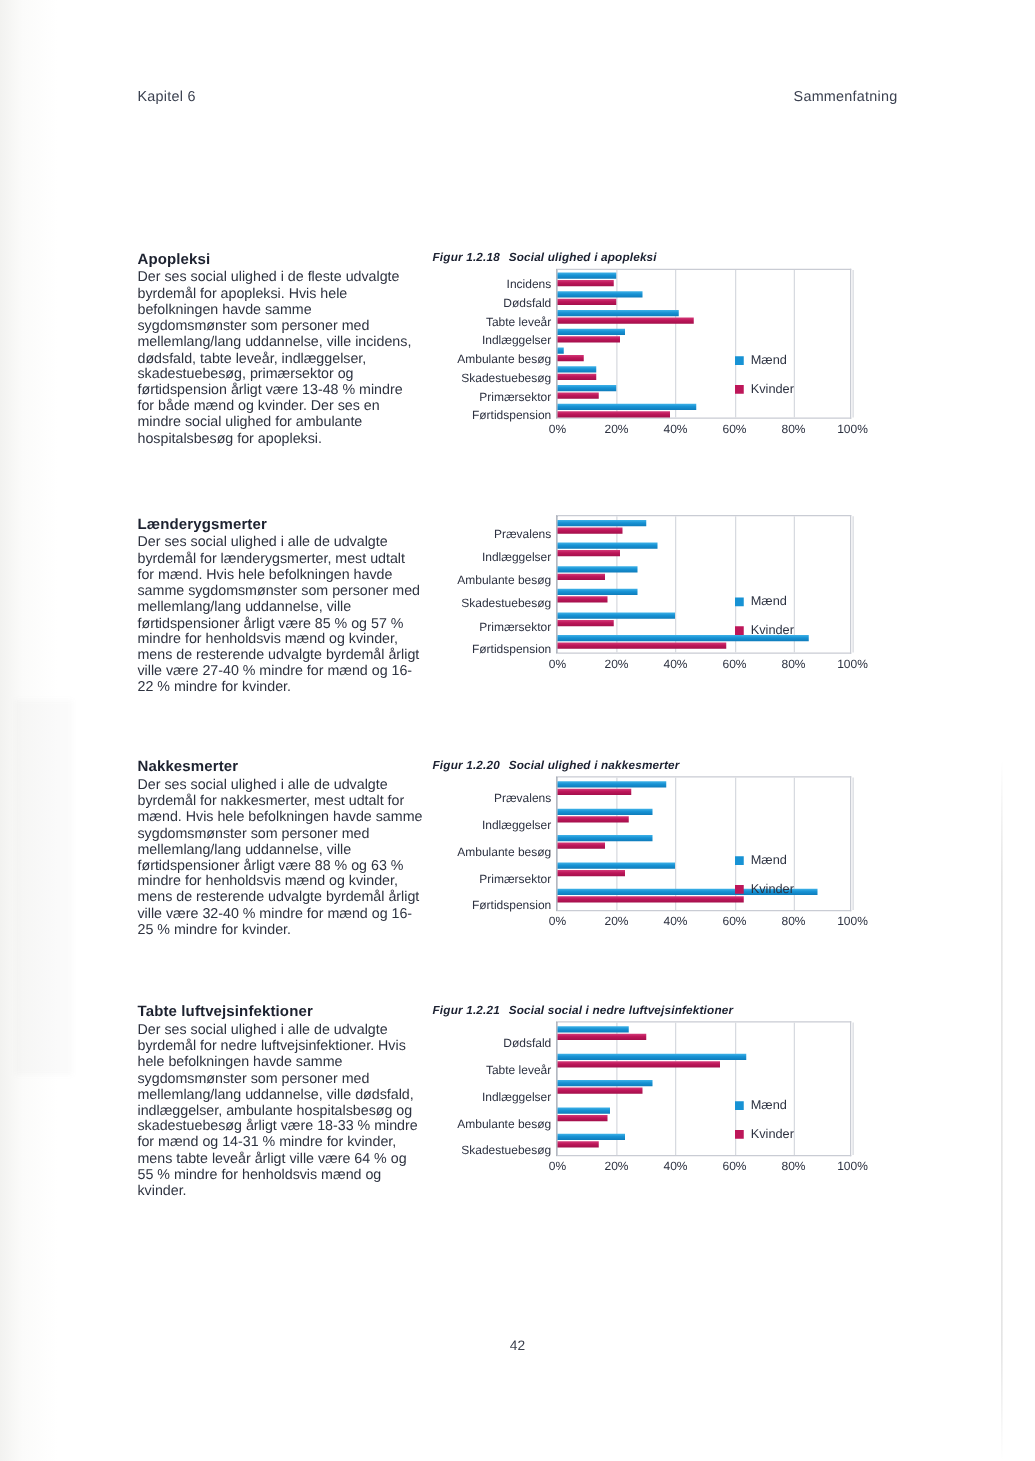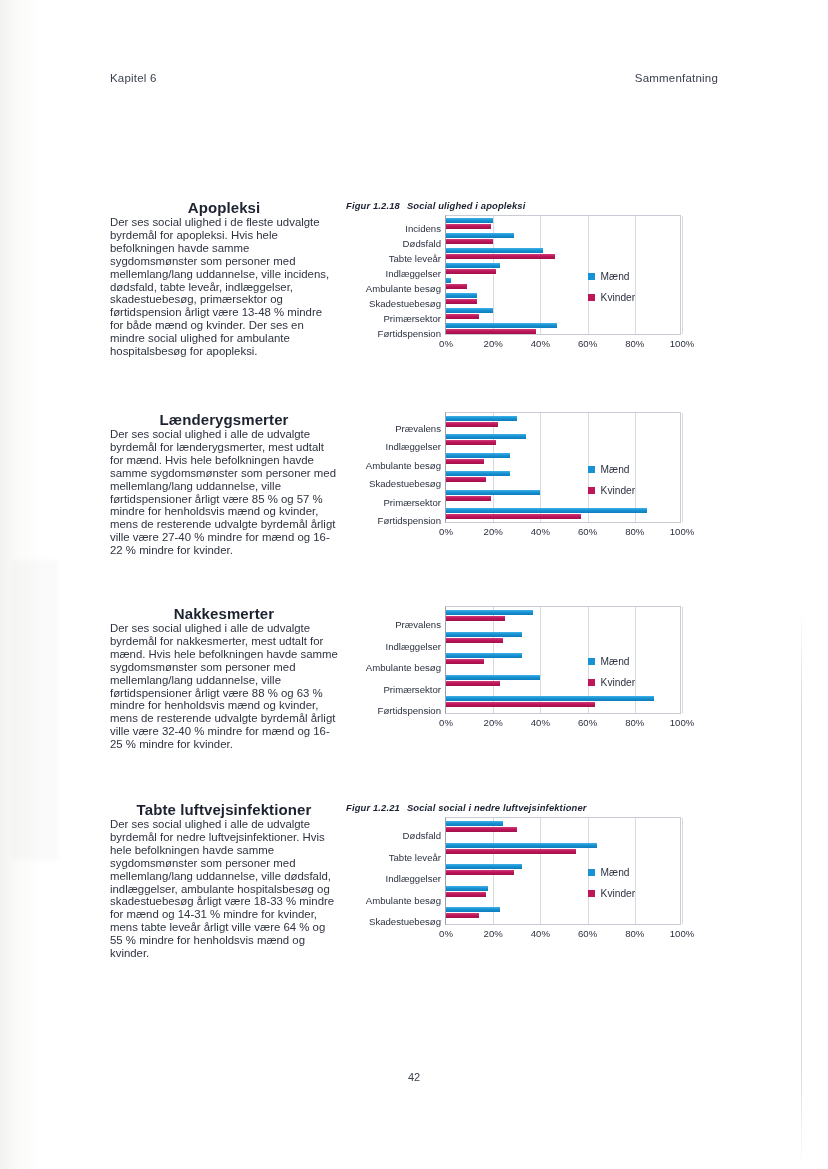--- a/index.html
+++ b/index.html
@@ -36,22 +36,22 @@
 
   
   .section{position:absolute;left:0;width:828px;}
   .s1{top:200px;} .s2{top:412px;} .s3{top:606px;} .s4{top:802px;}
 
   .textcol{
     position:absolute;left:110px;width:228px;
     font-size:11.4px;line-height:12.9px;color:#2e3340;
   }
   .textcol h2{
-    margin:0 0 1px 0;font-size:15px;line-height:15px;
-    font-weight:bold;color:#1d2230;letter-spacing:.1px;text-align:center;
+    margin:0 0 1px 0;font-size:12px;line-height:15px;
+    font-weight:bold;color:#1d2230;letter-spacing:.1px;
   }
   .textcol p{margin:0;text-align:left;}
 
   .figcol{position:absolute;left:346px;width:360px;}
   .figcaption{
     font-size:9.4px;font-weight:bold;color:#1b2030;letter-spacing:.15px;
     margin-bottom:4px;white-space:nowrap;font-style:italic;
   }
   .figcaption .num{margin-right:7px;}
 
@@ -80,21 +80,21 @@
     transform:translateY(-50%);
   }
   .tick{
     position:absolute;top:100%;margin-top:4px;
     font-size:9.6px;color:#2c3140;transform:translateX(-50%);
     white-space:nowrap;
   }
   .legend{
     position:absolute;font-size:10.2px;color:#2c3140;
   }
-  .legend .row{display:flex;align-items:center;margin-bottom:10px;}
+  .legend .row{display:flex;align-items:center;margin-bottom:10px;margin-top:12px;}
   .swatch{width:7px;height:7px;margin-right:6px;display:inline-block;}
   .swatch.m{background:#1792d4;}
   .swatch.k{background:#bd1659;}
 
   .pagenum{
     position:absolute;left:0;top:1071px;width:828px;text-align:center;
     font-size:11px;color:#3a3f4c;
   }
 </style>
 </head>
@@ -221,20 +221,23 @@
         </div>
     </div>
   </div>
 
   <div class="section s3">
     <div class="textcol">
       <h2>Nakkesmerter</h2>
       <p>Der ses social ulighed i alle de udvalgte byrdemål for nakkesmerter, mest udtalt for mænd. Hvis hele befolkningen havde samme sygdomsmønster som personer med mellemlang/lang uddannelse, ville førtidspensioner årligt være 88 % og 63 % mindre for henholdsvis mænd og kvinder, mens de resterende udvalgte byrdemål årligt ville være 32-40 % mindre for mænd og 16-25 % mindre for kvinder.</p>
     </div>
     <div class="figcol">
+      <div class="figcaption">
+        <span class="num">Figur 1.2.20</span><span>Social ulighed i nakkesmerter</span>
+      </div>
       <div class="chart">
           <div class="plot" style="width: 236px; height: 107.5px;">
             <div class="gridline" style="left: 47.2px;"></div>
             <div class="gridline" style="left: 94.4px;"></div>
             <div class="gridline" style="left: 141.6px;"></div>
             <div class="gridline" style="left: 188.8px;"></div>
             <div class="gridline" style="left: 236px;"></div>
             <div class="catlabel" style="top: 17.2px;">Prævalens</div>
             <div class="bar m" style="top: 3.44px; width: 87.32px;"></div>
             <div class="bar k" style="top: 9.44px; width: 59px;"></div>

